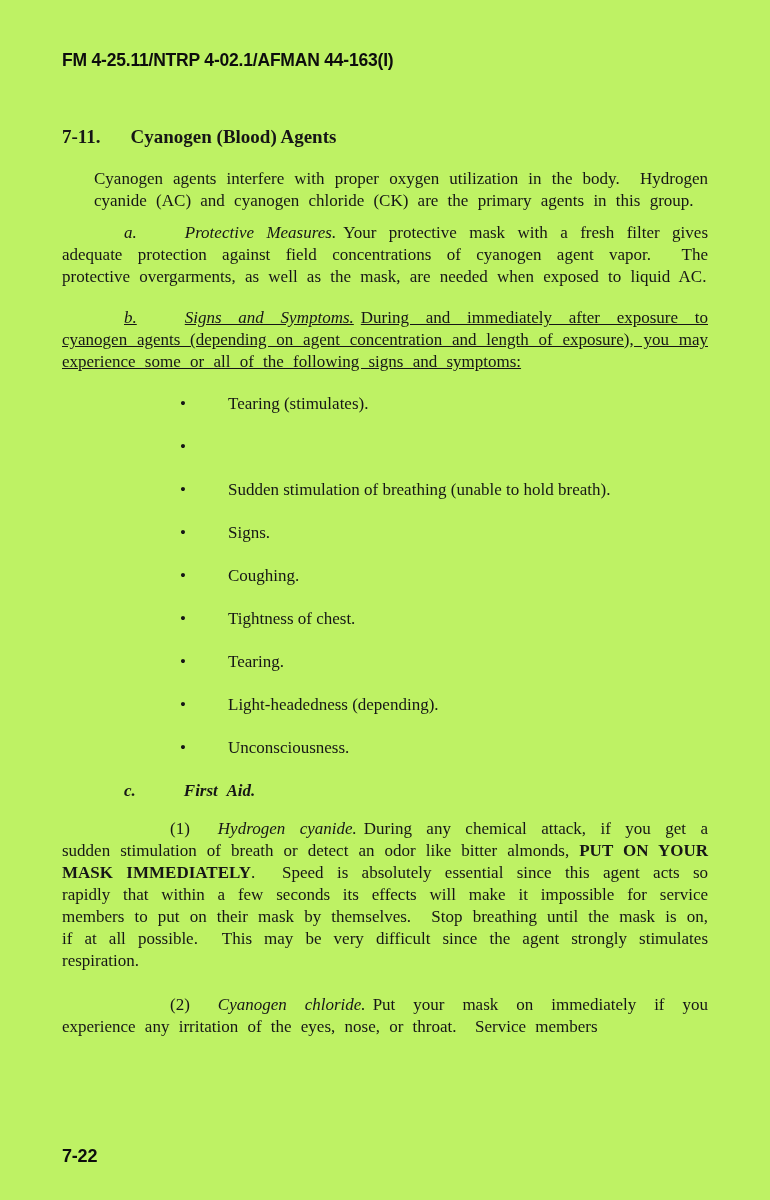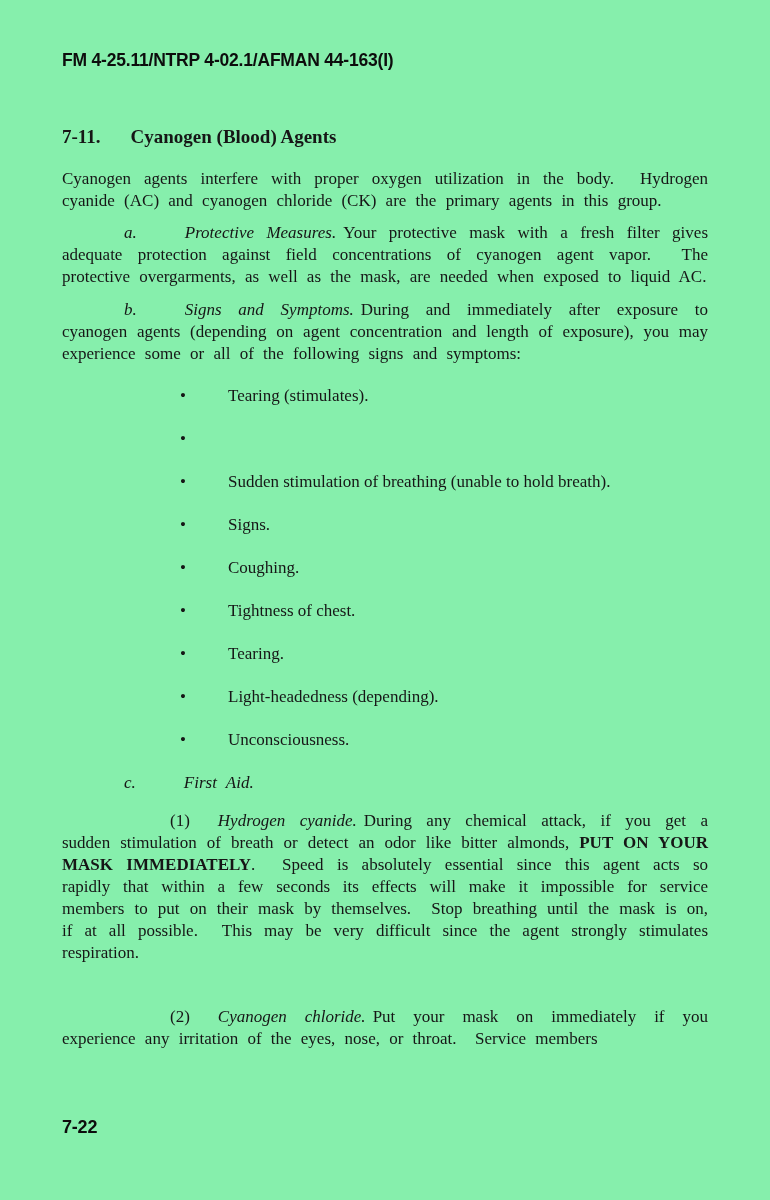--- a/index.html
+++ b/index.html
@@ -1,20 +1,20 @@
 <!DOCTYPE html>
 <html><head>
 <meta charset="utf-8">
 <style>
   html, body { margin: 0; padding: 0; background: #ffffff; }
   .page {
     position: relative;
     width: 770px;
     height: 1200px;
-    background: #86efac;
+    background: #bef264;
     box-sizing: border-box;
     padding: 50px 62px 0 62px;
     color: #161616;
     font-family: "Liberation Serif", serif;
     overflow: hidden;
   }
   .doc-header {
     font-family: "Liberation Sans", sans-serif;
     font-weight: bold;
     font-size: 17.5px;
@@ -28,45 +28,45 @@
     font-size: 19px;
     line-height: 22px;
   }
   .section-number { margin-right: 30px; }
   .body-text {
     font-size: 17px;
     line-height: 22px;
     text-align: justify;
     word-spacing: 5px;
   }
-  .intro { margin-top: 20px; }
+  .intro { margin-top: 20px; margin-left: 32px; }
   .para { margin-top: 10px; }
-  .para-b { margin-top: 11px; }
+  .para-b { margin-top: 19px; text-decoration: underline; }
   .indent-1 { text-indent: 62px; }
   .indent-2 { text-indent: 108px; }
   .para-label { font-style: italic; margin-right: 48px; }
   .para-label-num { font-style: normal; margin-right: 28px; }
   .para-title { font-style: italic; margin-right: 7px; }
   .bold-warning { font-weight: bold; }
   .symptom-list { margin-top: 20px; margin-bottom: 0; }
   .symptom-item {
     display: flex;
     margin: 0 0 21px 118px;
     font-size: 17px;
     line-height: 22px;
     text-align: left;
   }
   .dot { width: 48px; flex: 0 0 48px; }
-  .para-c { margin-top: 16px; }
+  .para-c { margin-top: 16px; font-weight: bold; }
   .para-fa1 { margin-top: 16px; }
-  .para-fa2 { margin-top: 42px; }
+  .para-fa2 { margin-top: 22px; }
   .page-number {
     position: absolute;
     left: 62px;
-    top: 1117px;
+    top: 1146px;
     font-family: "Liberation Sans", sans-serif;
     font-weight: bold;
     font-size: 18px;
     letter-spacing: -0.2px;
     color: #0d0d0d;
   }
 </style>
 </head>
 <body>
 

